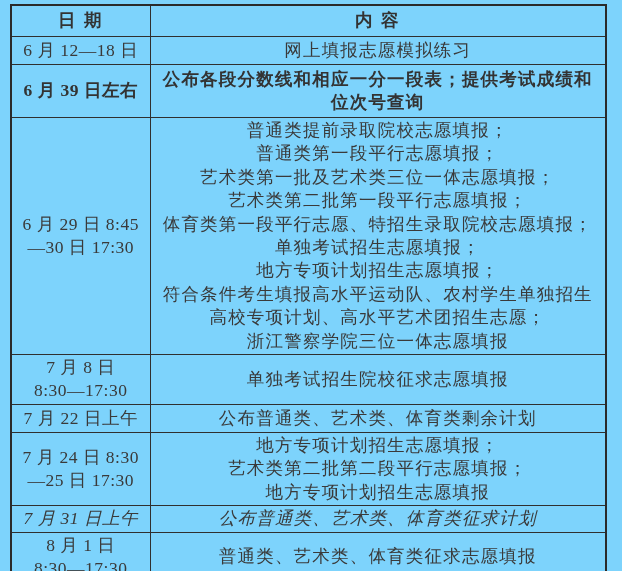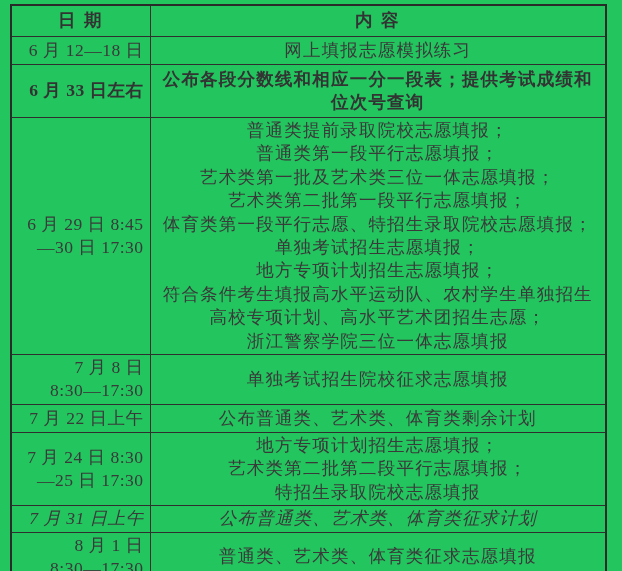--- a/index.html
+++ b/index.html
@@ -8,21 +8,21 @@
     background: #ffffff;
     width: 622px;
     height: 571px;
     overflow: hidden;
     font-family: "Liberation Serif", "DejaVu Serif", serif;
   }
   .page {
     position: relative;
     width: 622px;
     height: 571px;
-    background: #22c55e;
+    background: #7dd3fc;
   }
   table.schedule {
     position: absolute;
     left: 10px;
     top: 4px;
     width: 595px;
     border-collapse: collapse;
     table-layout: fixed;
     color: #3a3a3a;
   }
@@ -40,21 +40,21 @@
   thead th {
     height: 28px;
     font-weight: bold;
     text-align: center;
     letter-spacing: 2px;
     border-bottom: 4px double #2f2f2f;
     font-size: 18px;
     color: #333333;
   }
   td.date-cell {
-    text-align: right;
+    text-align: center;
     letter-spacing: 0.5px;
     padding-left: 2px;
     padding-right: 2px;
   }
   td.content-cell {
     text-align: center;
     letter-spacing: 1.2px;
     padding-left: 9px;
     padding-right: 8px;
   }
@@ -91,21 +91,21 @@
         <tr>
           <td class="date-cell">
             <div>6 月 12—18 日</div>
           </td>
           <td class="content-cell">
             <div>网上填报志愿模拟练习</div>
           </td>
         </tr>
         <tr class="bold">
           <td class="date-cell">
-            <div>6 月 33 日左右</div>
+            <div>6 月 39 日左右</div>
           </td>
           <td class="content-cell">
             <div>公布各段分数线和相应一分一段表；提供考试成绩和位次号查询</div>
           </td>
         </tr>
         <tr>
           <td class="date-cell">
             <div>6 月 29 日 8:45</div>
             <div>—30 日 17:30</div>
           </td>
@@ -139,21 +139,21 @@
           </td>
         </tr>
         <tr>
           <td class="date-cell">
             <div>7 月 24 日 8:30</div>
             <div>—25 日 17:30</div>
           </td>
           <td class="content-cell">
             <div>地方专项计划招生志愿填报；</div>
             <div>艺术类第二批第二段平行志愿填报；</div>
-            <div>特招生录取院校志愿填报</div>
+            <div>地方专项计划招生志愿填报</div>
           </td>
         </tr>
         <tr>
           <td class="date-cell">
             <div>7 月 31 日上午</div>
           </td>
           <td class="content-cell">
             <div>公布普通类、艺术类、体育类征求计划</div>
           </td>
         </tr>

